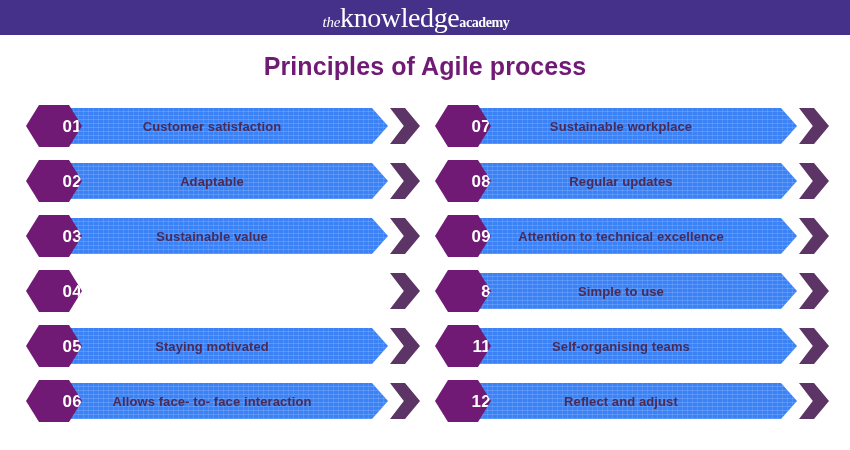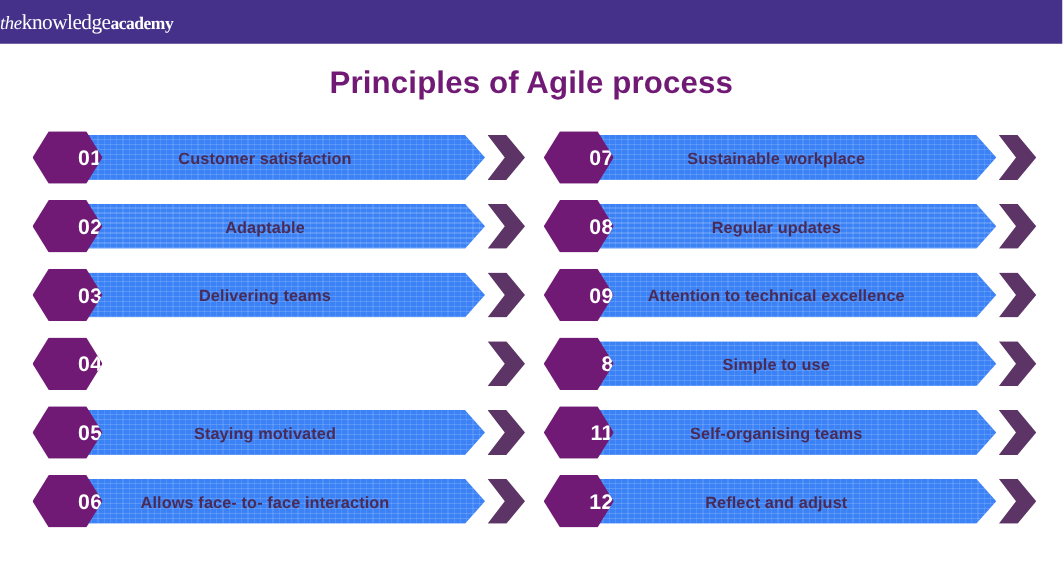--- a/index.html
+++ b/index.html
@@ -17,38 +17,38 @@
 
   
   .header-bar {
     position: absolute;
     left: 0; top: 0;
     width: 850px;
     height: 35px;
     background: #453189;
     display: flex;
     align-items: center;
-    justify-content: flex-start;
+    justify-content: center;
   }
   .logo {
     margin-right: 18px;
     color: #ffffff;
     font-family: "Liberation Serif", serif;
     white-space: nowrap;
     line-height: 1;
     display: flex;
     align-items: baseline;
   }
   .logo-the {
     font-style: italic;
     font-size: 15px;
     letter-spacing: -0.3px;
   }
   .logo-knowledge {
-    font-size: 17px;
+    font-size: 28px;
     font-weight: 400;
     letter-spacing: -0.4px;
   }
   .logo-academy {
     font-size: 14px;
     font-weight: 700;
     letter-spacing: -0.4px;
   }
 
   
@@ -186,21 +186,21 @@
         <div class="band">
           <span class="band-label">Adaptable</span>
         </div>
         <div class="chevron"></div>
         <div class="badge">
           <span class="badge-number">02</span>
         </div>
       </div>
       <div class="row" style="top: 110px;">
         <div class="band">
-          <span class="band-label">Delivering teams</span>
+          <span class="band-label">Sustainable value</span>
         </div>
         <div class="chevron"></div>
         <div class="badge">
           <span class="badge-number">03</span>
         </div>
       </div>
       <div class="row" style="top: 165px;">
         <div class="chevron"></div>
         <div class="badge">
           <span class="badge-number">04</span>

